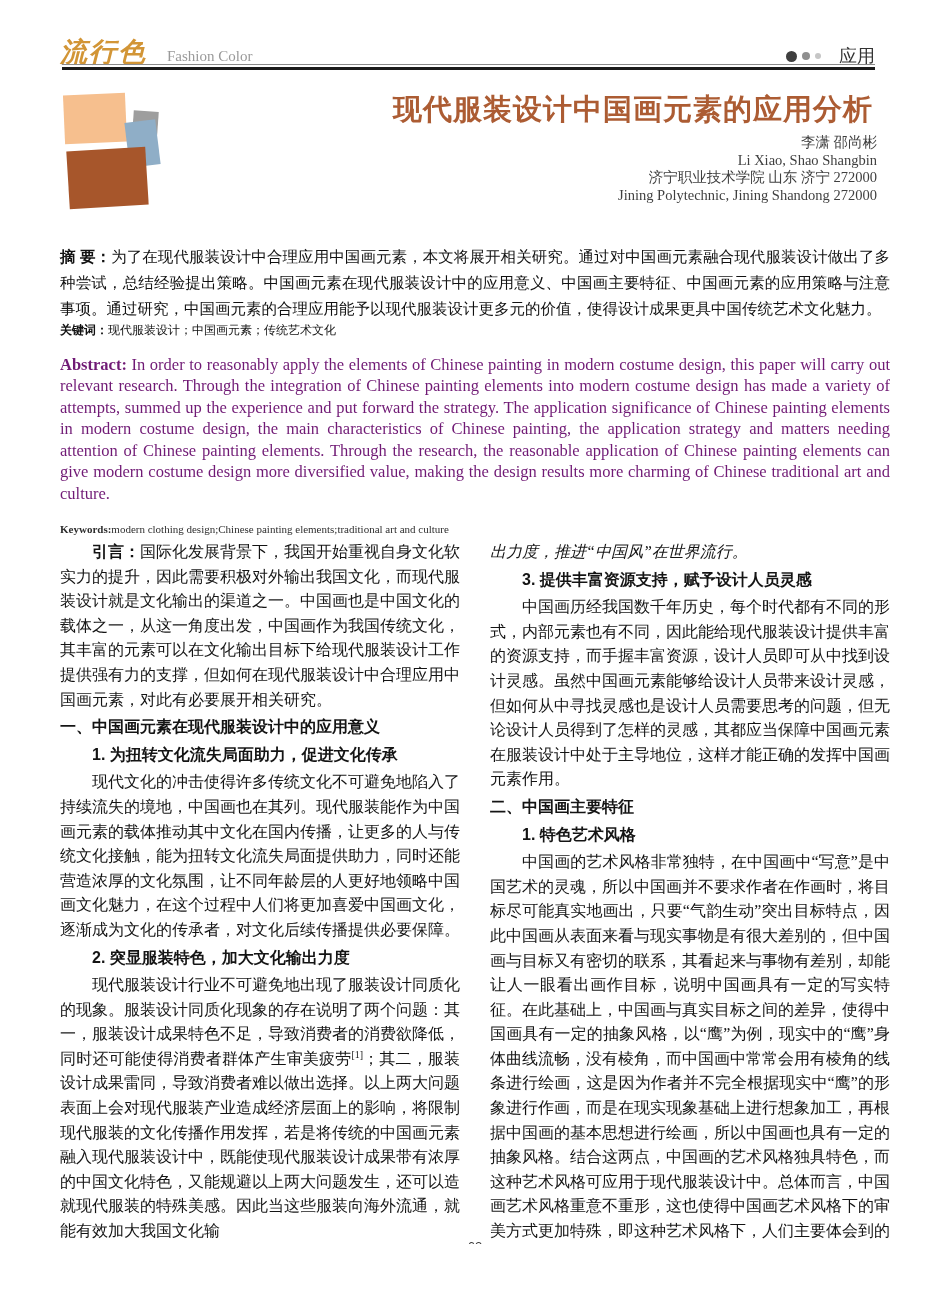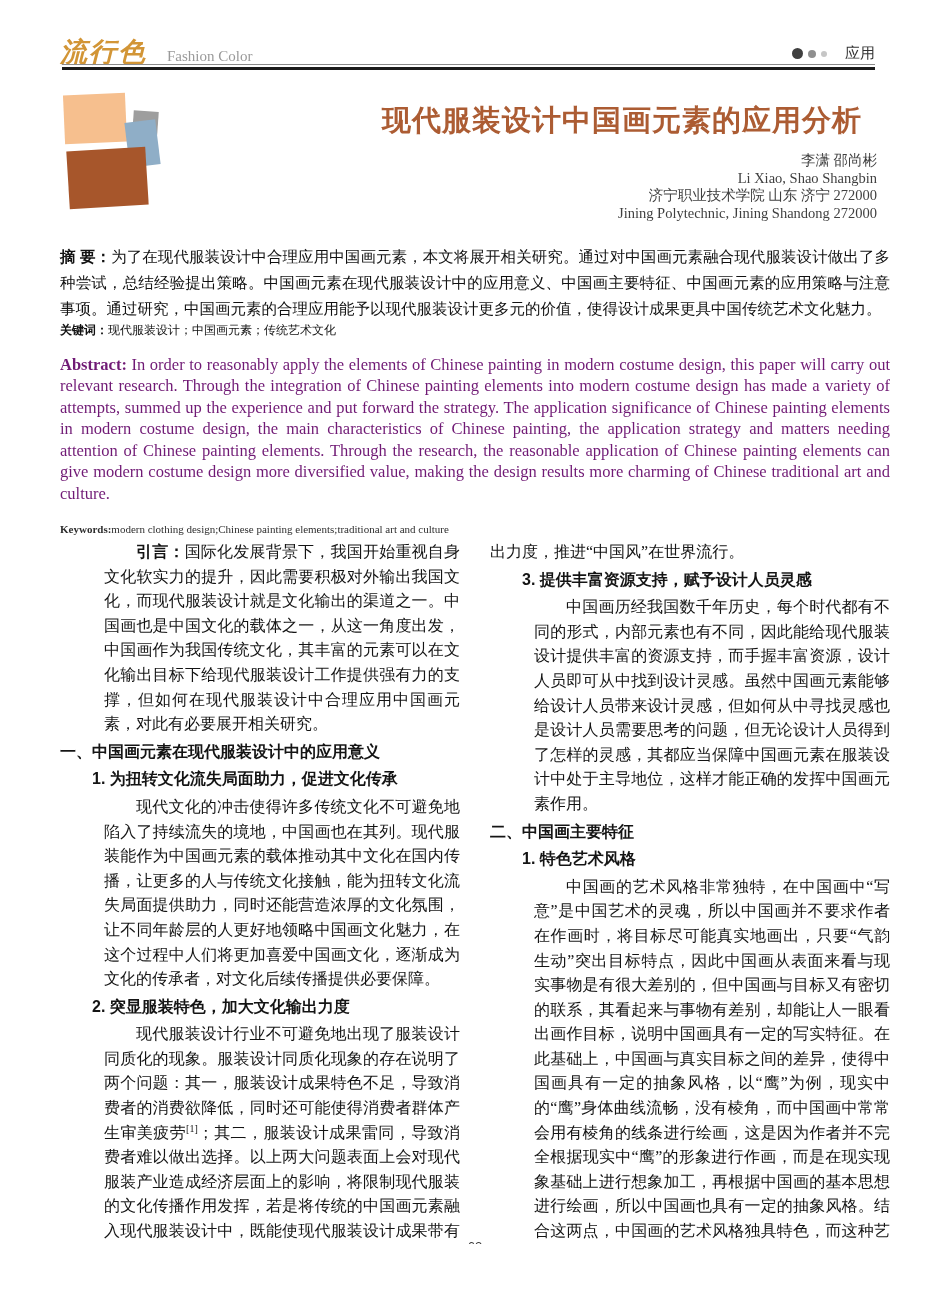--- a/index.html
+++ b/index.html
@@ -14,57 +14,57 @@
   
   .masthead{position:absolute;left:60px;right:60px;top:34px;height:32px;}
   .logo-cn{font-family:"DejaVu Serif", serif;font-style:italic;font-weight:700;
            font-size:27px;color:var(--logo-color);letter-spacing:2px;}
   .logo-en{font-size:15px;color:#9a9a9a;margin-left:16px;}
   .mast-right{position:absolute;right:15px;top:10px;display:flex;align-items:center;}
   .dot{display:inline-block;border-radius:50%;}
   .dot1{width:11px;height:11px;background:var(--dot1);margin-right:5px;}
   .dot2{width:8px;height:8px;background:var(--dot2);margin-right:5px;}
   .dot3{width:6px;height:6px;background:var(--dot3);}
-  .section-label{font-family:Liberation Mono, monospace;font-size:15px;color:#333;margin-left:18px;}
+  .section-label{font-family:Liberation Mono, monospace;font-size:18px;color:#333;margin-left:18px;}
   .header-rule{position:absolute;left:62px;right:75px;top:64px;}
   .rule-thin{height:1px;background:#8a8a8a;}
   .rule-thick{height:2.5px;background:#1b1b1b;margin-top:2px;}
 
   
   .deco{position:absolute;left:0;top:0;}
   .deco div{position:absolute;}
   .deco-peach{left:64px;top:94px;width:62px;height:49px;background:var(--deco-peach);transform:rotate(-2.5deg);}
   .deco-gray{left:133px;top:111px;width:25px;height:23px;background:var(--deco-gray);transform:rotate(4deg);}
   .deco-blue{left:127px;top:121px;width:31px;height:45px;background:var(--deco-blue);transform:rotate(-7deg);}
   .deco-brown{left:68px;top:149px;width:79px;height:58px;background:var(--deco-brown);transform:rotate(-3.5deg);}
 
   
   .title-block{position:absolute;left:180px;right:73px;top:88px;text-align:right;}
-  .article-title{margin:15px;font-family:"Liberation Sans", sans-serif;font-weight:700;
+  .article-title{margin:4px;font-family:"Liberation Sans", sans-serif;font-weight:700;
                  font-size:29px;line-height:34px;letter-spacing:1px;color:var(--title-color);}
   .article-title-en{margin-top:5px;font-size:17px;line-height:20px;color:#8c8c8c;}
   .authors{margin-top:8px;font-size:14.5px;line-height:17.5px;color:#3f3f3f;}
 
   
   .abstract-cn{position:absolute;left:60px;width:830px;top:228px;
                font-size:15.5px;line-height:26px;text-align:justify;color:#111;}
   .abstract-cn b, .keywords-cn b{font-family:"Liberation Sans", sans-serif;}
   .keywords-cn{position:absolute;left:60px;width:830px;top:305px;
                font-size:12px;line-height:26px;color:#111;}
   .abstract-en{position:absolute;left:60px;width:830px;top:337px;
                font-size:16.5px;line-height:21.5px;text-align:justify;color:#701a75;}
   .keywords-en{position:absolute;left:60px;width:830px;top:512px;font-size:11px;color:#2e2e2e;}
   .abstract-en b,.keywords-en b{font-weight:700;}
 
   
   .body-cols{position:absolute;left:60px;right:60px;top:540px;display:flex;gap:30px;}
   .col{width:400px;font-size:16px;line-height:24.6px;text-align:justify;color:#141414;}
   .blk{margin:0;}
-  .blk.p{text-indent:2em;margin-left:44px;}
-  .blk.pcont{text-indent:0;}
+  .blk.p{text-indent:2em;}
+  .blk.pcont{text-indent:0;font-style:italic;}
   .blk.h1{font-family:"Liberation Sans", sans-serif;font-weight:700;margin:3px 0;text-indent:0;}
   .blk.h2{font-family:"Liberation Sans", sans-serif;font-weight:700;margin:3px 0;text-indent:2em;}
   .blk b{font-weight:700;}
   sup{font-size:10px;line-height:0;}
 
   
   .page-number{position:absolute;left:0;right:0;top:1239px;text-align:center;
                font-family:"Liberation Sans", sans-serif;font-size:13px;color:#3a3a3a;}
   .footer-copy{position:absolute;left:50px;top:1250px;font-size:15.5px;color:#bcbcbc;
                letter-spacing:.3px;}

